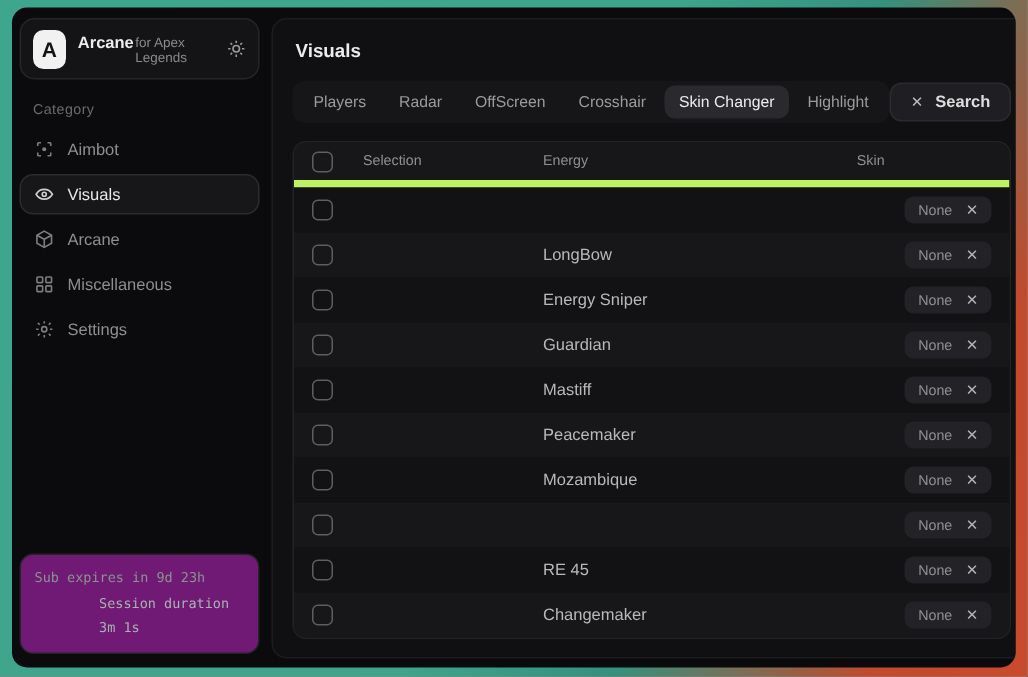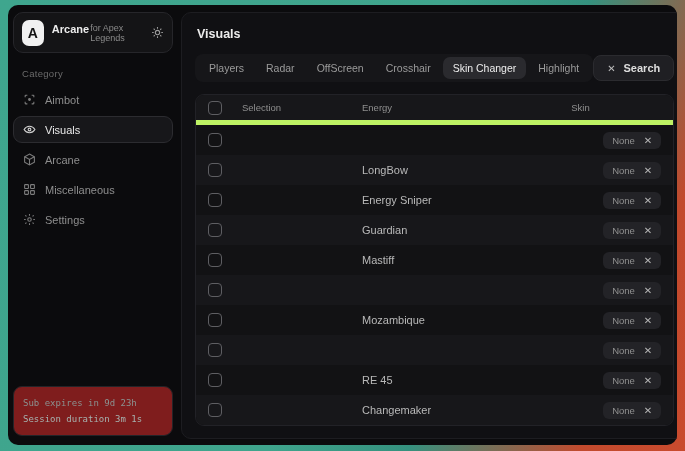--- a/index.html
+++ b/index.html
@@ -29,25 +29,25 @@
   .nav { display:flex; flex-direction:column; gap:3px; }
   .nav-item {
     display:flex; align-items:center; gap:9px; padding:6px 9px; border-radius:9px;
     border:1px solid transparent; color:#8e8e8e; font-size:11px; cursor:default;
   }
   .nav-item .ic { display:flex; color:#7d7d7d; }
   .nav-item.active { background:#17171a; border-color:#2c2c30; color:#e8e8e8; }
   .nav-item.active .ic { color:#cfcfcf; }
   .side-spacer { flex:1; }
   .session-card {
-    border:1px solid #242428; background:#7f1d1d; border-radius:9px;
+    border:1px solid #242428; background:#701a75; border-radius:9px;
     padding:8px 9px; font-family:"DejaVu Sans Mono", monospace;
     font-size:9px; line-height:1.8; color:#8b9290;
   }
-  .session-card .l2 { color:#a7b3b0; }
+  .session-card .l2 { color:#a7b3b0;margin-left:43px; }
   
   .main {
     flex:1; margin:7px 8px 6px 3px; background:#101013;
     border:1px solid #1d1d21; border-radius:10px;
     padding:10px 13px 12px; display:flex; flex-direction:column;
   }
   .main-title { font-size:12.5px; font-weight:bold; color:#ececec; margin:4px 0 13px 2px; }
   .toolbar { display:flex; align-items:center; justify-content:space-between; margin-bottom:12px; }
   .tabs { display:flex; align-items:center; background:#161619; border-radius:8px; padding:3px 4px; gap:2px; }
   .tab { padding:5px 10px; font-size:10.5px; color:#9b9b9b; border-radius:7px; white-space:nowrap; cursor:default; }
@@ -235,20 +235,21 @@
             <span>Mastiff</span>
             <span class="none-pill">
               <span>None</span>
               <span class="x">✕</span>
             </span>
           </div>
 
           <div class="trow">
             <span class="cb"></span>
             <span></span>
+            <span>Peacemaker</span>
             <span class="none-pill">
               <span>None</span>
               <span class="x">✕</span>
             </span>
           </div>
 
           <div class="trow">
             <span class="cb"></span>
             <span></span>
             <span>Mozambique</span>

